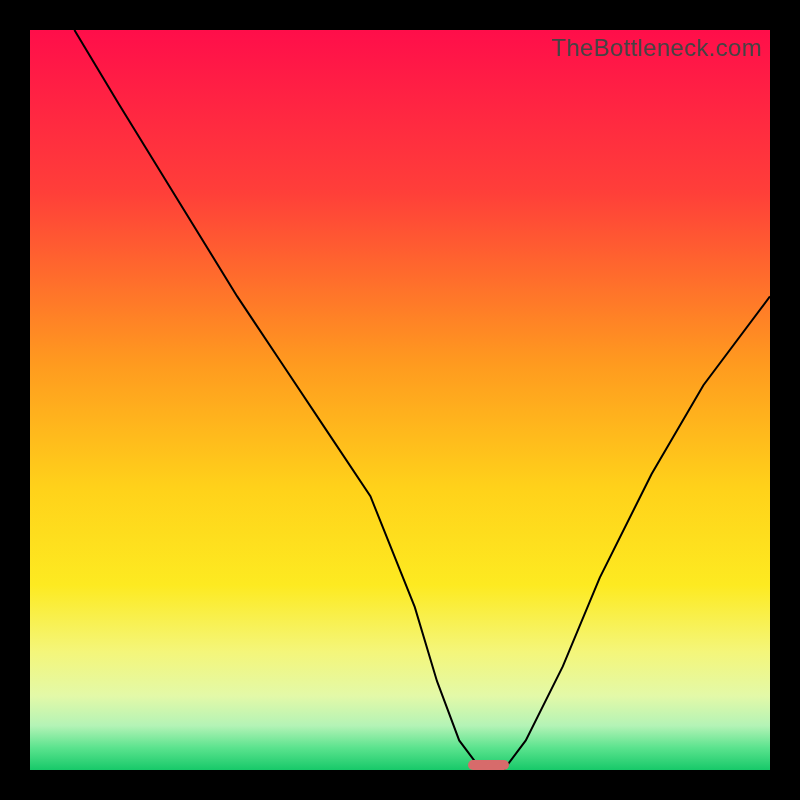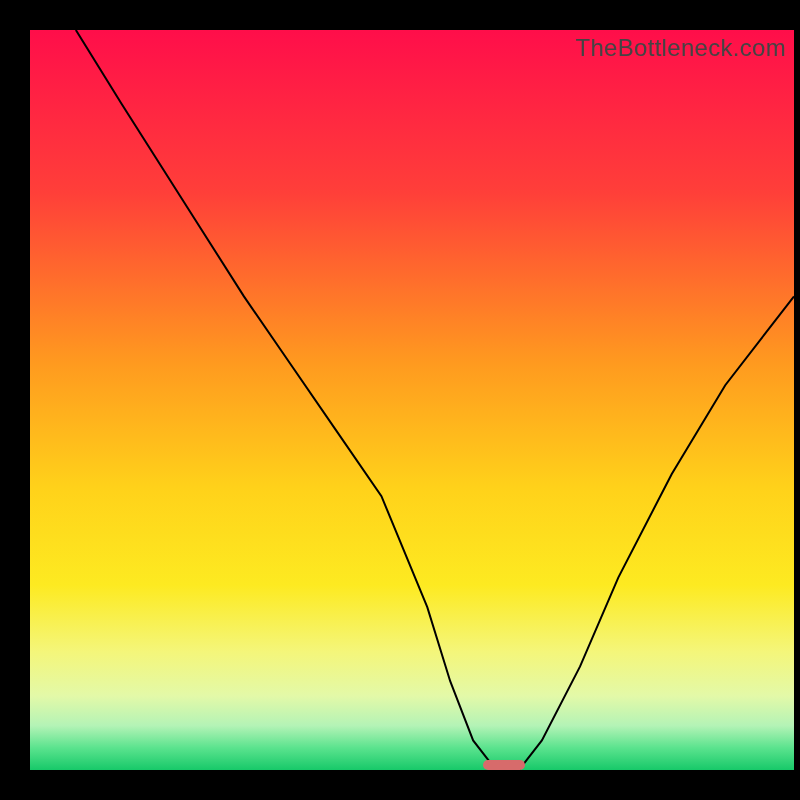--- a/index.html
+++ b/index.html
@@ -17,21 +17,20 @@
     height: 800px;
     background: #000;
   }
   .plot {
     position: absolute;
     left: 30px;
     top: 30px;
     width: 740px;
     height: 740px;
     overflow: hidden;
-    padding-left: 24px;
   }
   .gradient {
     position: absolute;
     left: 0;
     top: 0;
     width: 100%;
     height: 100%;
   }
   .watermark {
     position: absolute;

